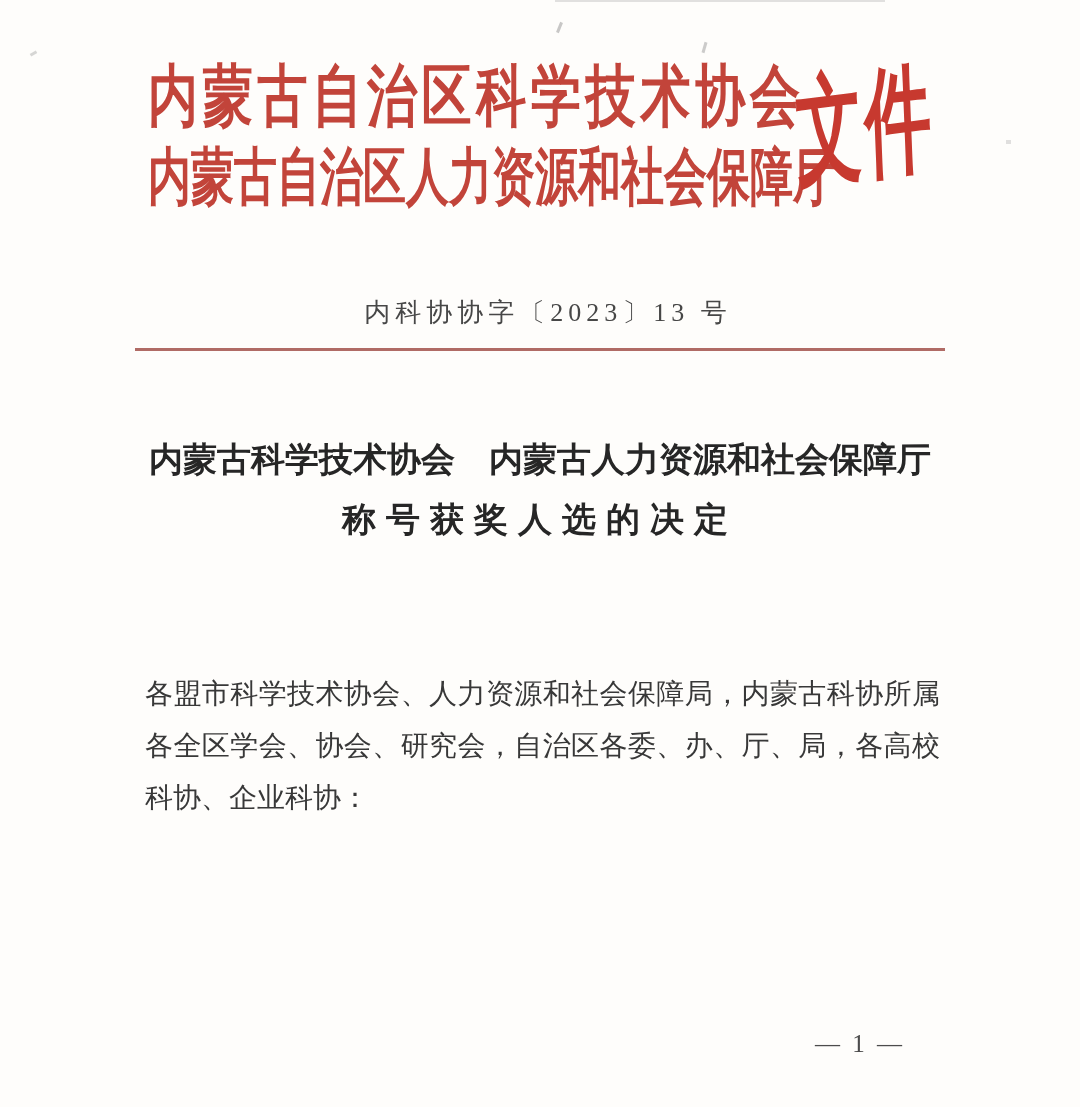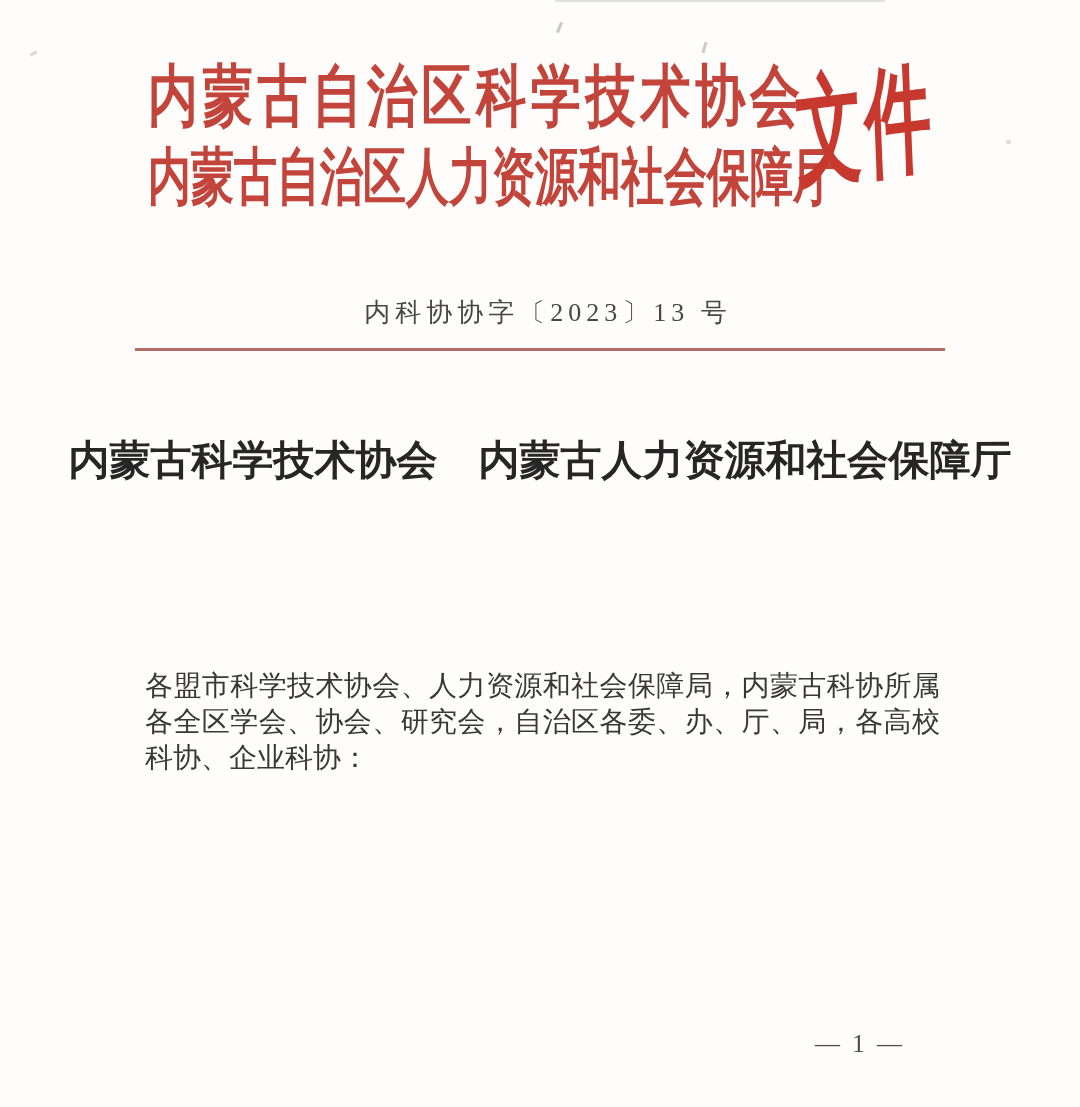--- a/index.html
+++ b/index.html
@@ -74,34 +74,34 @@
     position: absolute; top: 348px; left: 135px;
     width: 810px; height: 3px;
     background: var(--divider-red, #b06b65);
   }
 
   
   .title {
     position: absolute; top: 430px; left: 0; right: 0;
     margin: 0;
     text-align: center;
-    font-size: 41px;
+    font-size: 34px;
     font-weight: bold;
     color: #262626;
     line-height: 60px;
   }
   .title-line { display: block; white-space: nowrap; }
   .title-line-3 { letter-spacing: 10px; }
 
   
   .body-text {
     position: absolute; top: 668px; left: 145px;
     width: 795px;
     font-size: 28px;
-    line-height: 36px;
+    line-height: 52px;
     color: #383838;
     text-align: justify;
   }
   .body-text p { margin: 0; }
   .indent { text-indent: 2em; }
 
   
   .page-footer {
     position: absolute; top: 1030px; right: 175px;
     font-size: 25px;
@@ -166,20 +166,21 @@
     </div>
     <div class="doc-type">文件</div>
   </header>
 
   <div class="doc-number">内科协协字〔2023〕13 号</div>
 
   <div class="red-rule"></div>
 
   <h1 class="title">
     <span class="title-line">内蒙古科学技术协会　内蒙古人力资源和社会保障厅</span>
+    <span class="title-line title-line-3">称号获奖人选的决定</span>
   </h1>
 
   <main class="body-text">
     <p class="salutation">各盟市科学技术协会、人力资源和社会保障局，内蒙古科协所属各全区学会、协会、研究会，自治区各委、办、厅、局，各高校科协、企业科协：</p>
   </main>
 
   <footer class="page-footer">
     <span class="page-number">— 1 —</span>
   </footer>
 

